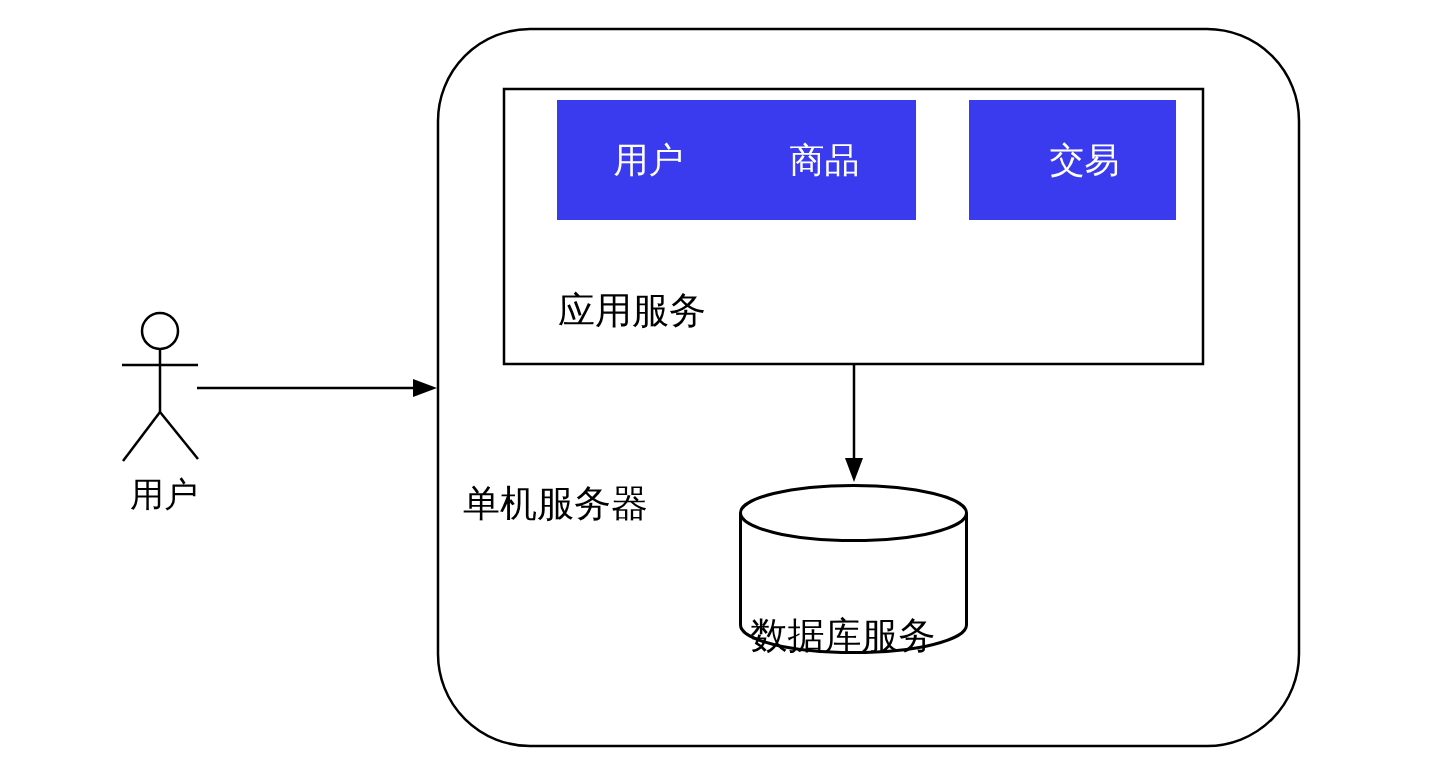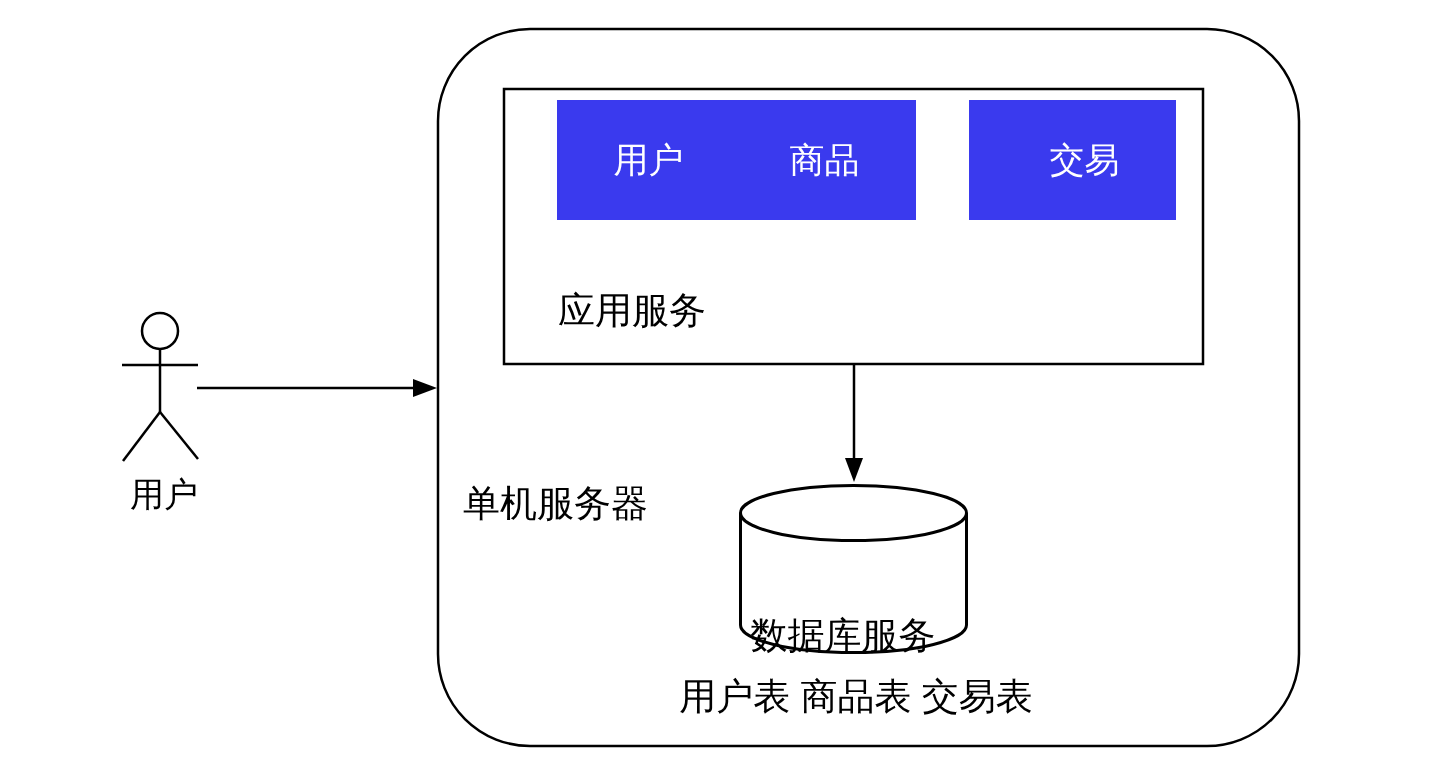--- a/index.html
+++ b/index.html
@@ -96,15 +96,14 @@
   </div>
 
   <div class="lbl lbl-actor">用户</div>
 
   <div class="lbl lbl-app-service">应用服务</div>
 
   <div class="lbl lbl-server">单机服务器</div>
 
   <div class="lbl lbl-database">数据库服务</div>
 
-  <div class="lbl lbl-tables">用户表 商品表 交易表</div>
 
 </div>
 
 </body></html>

